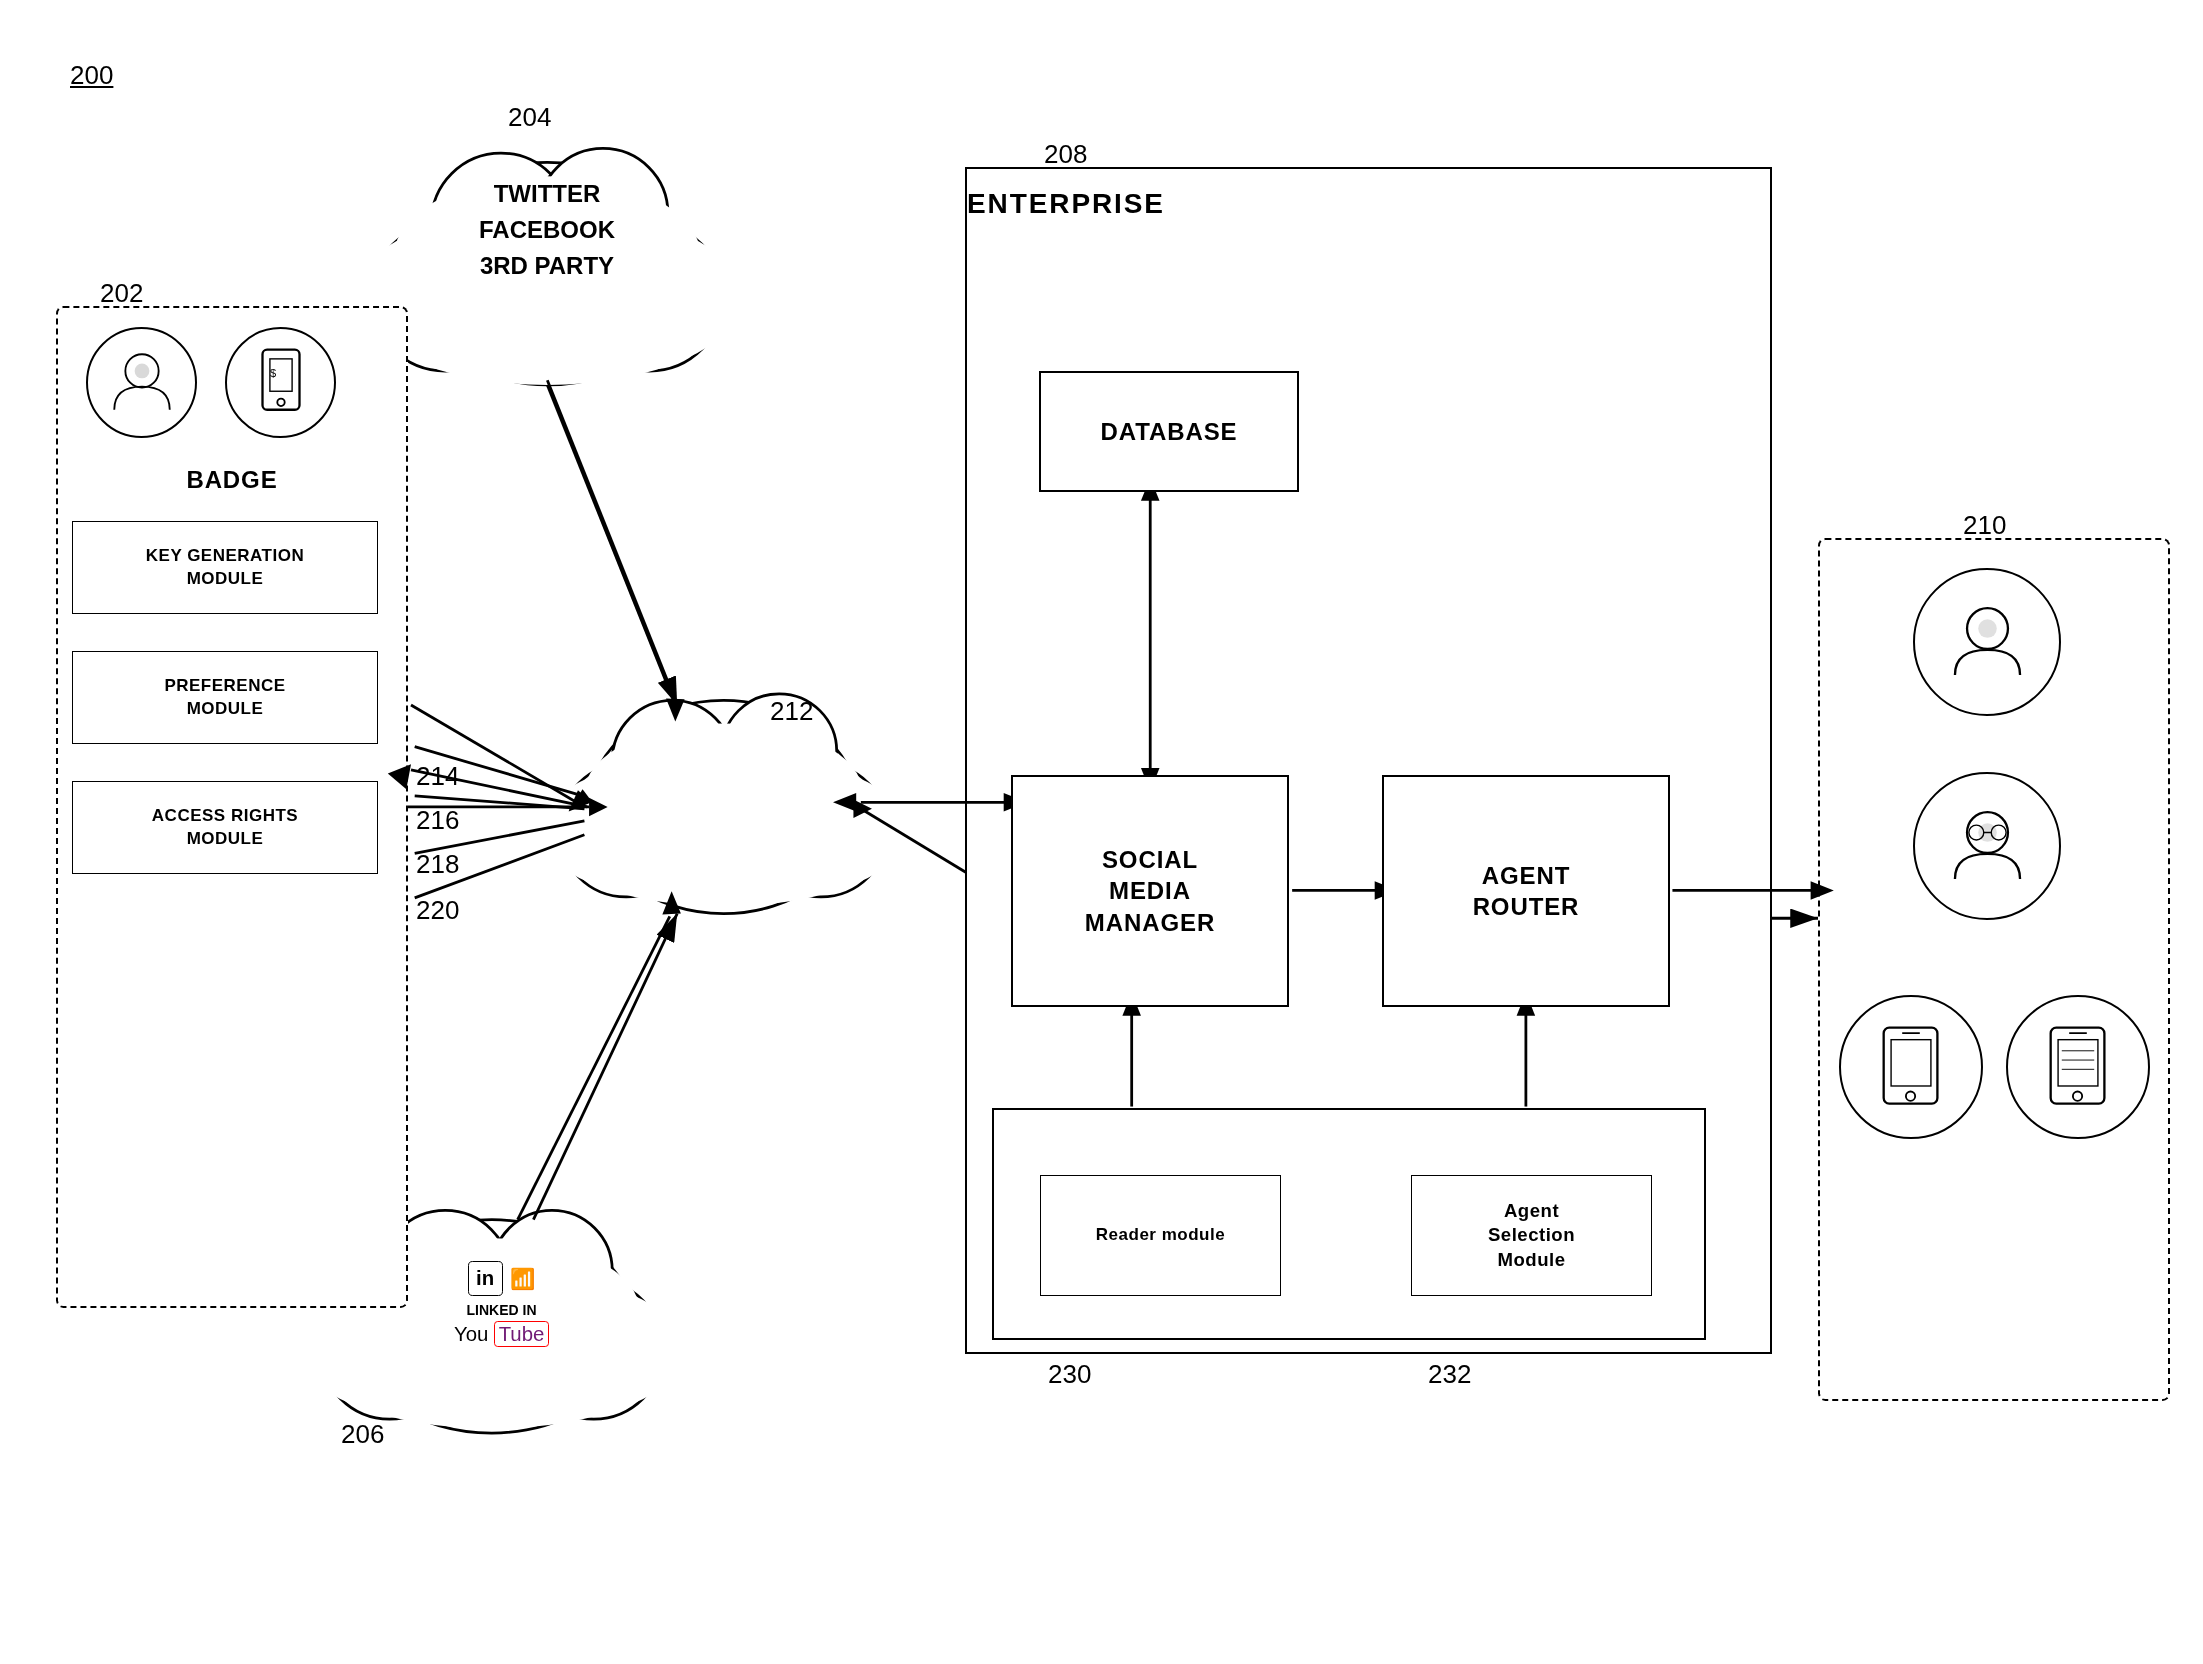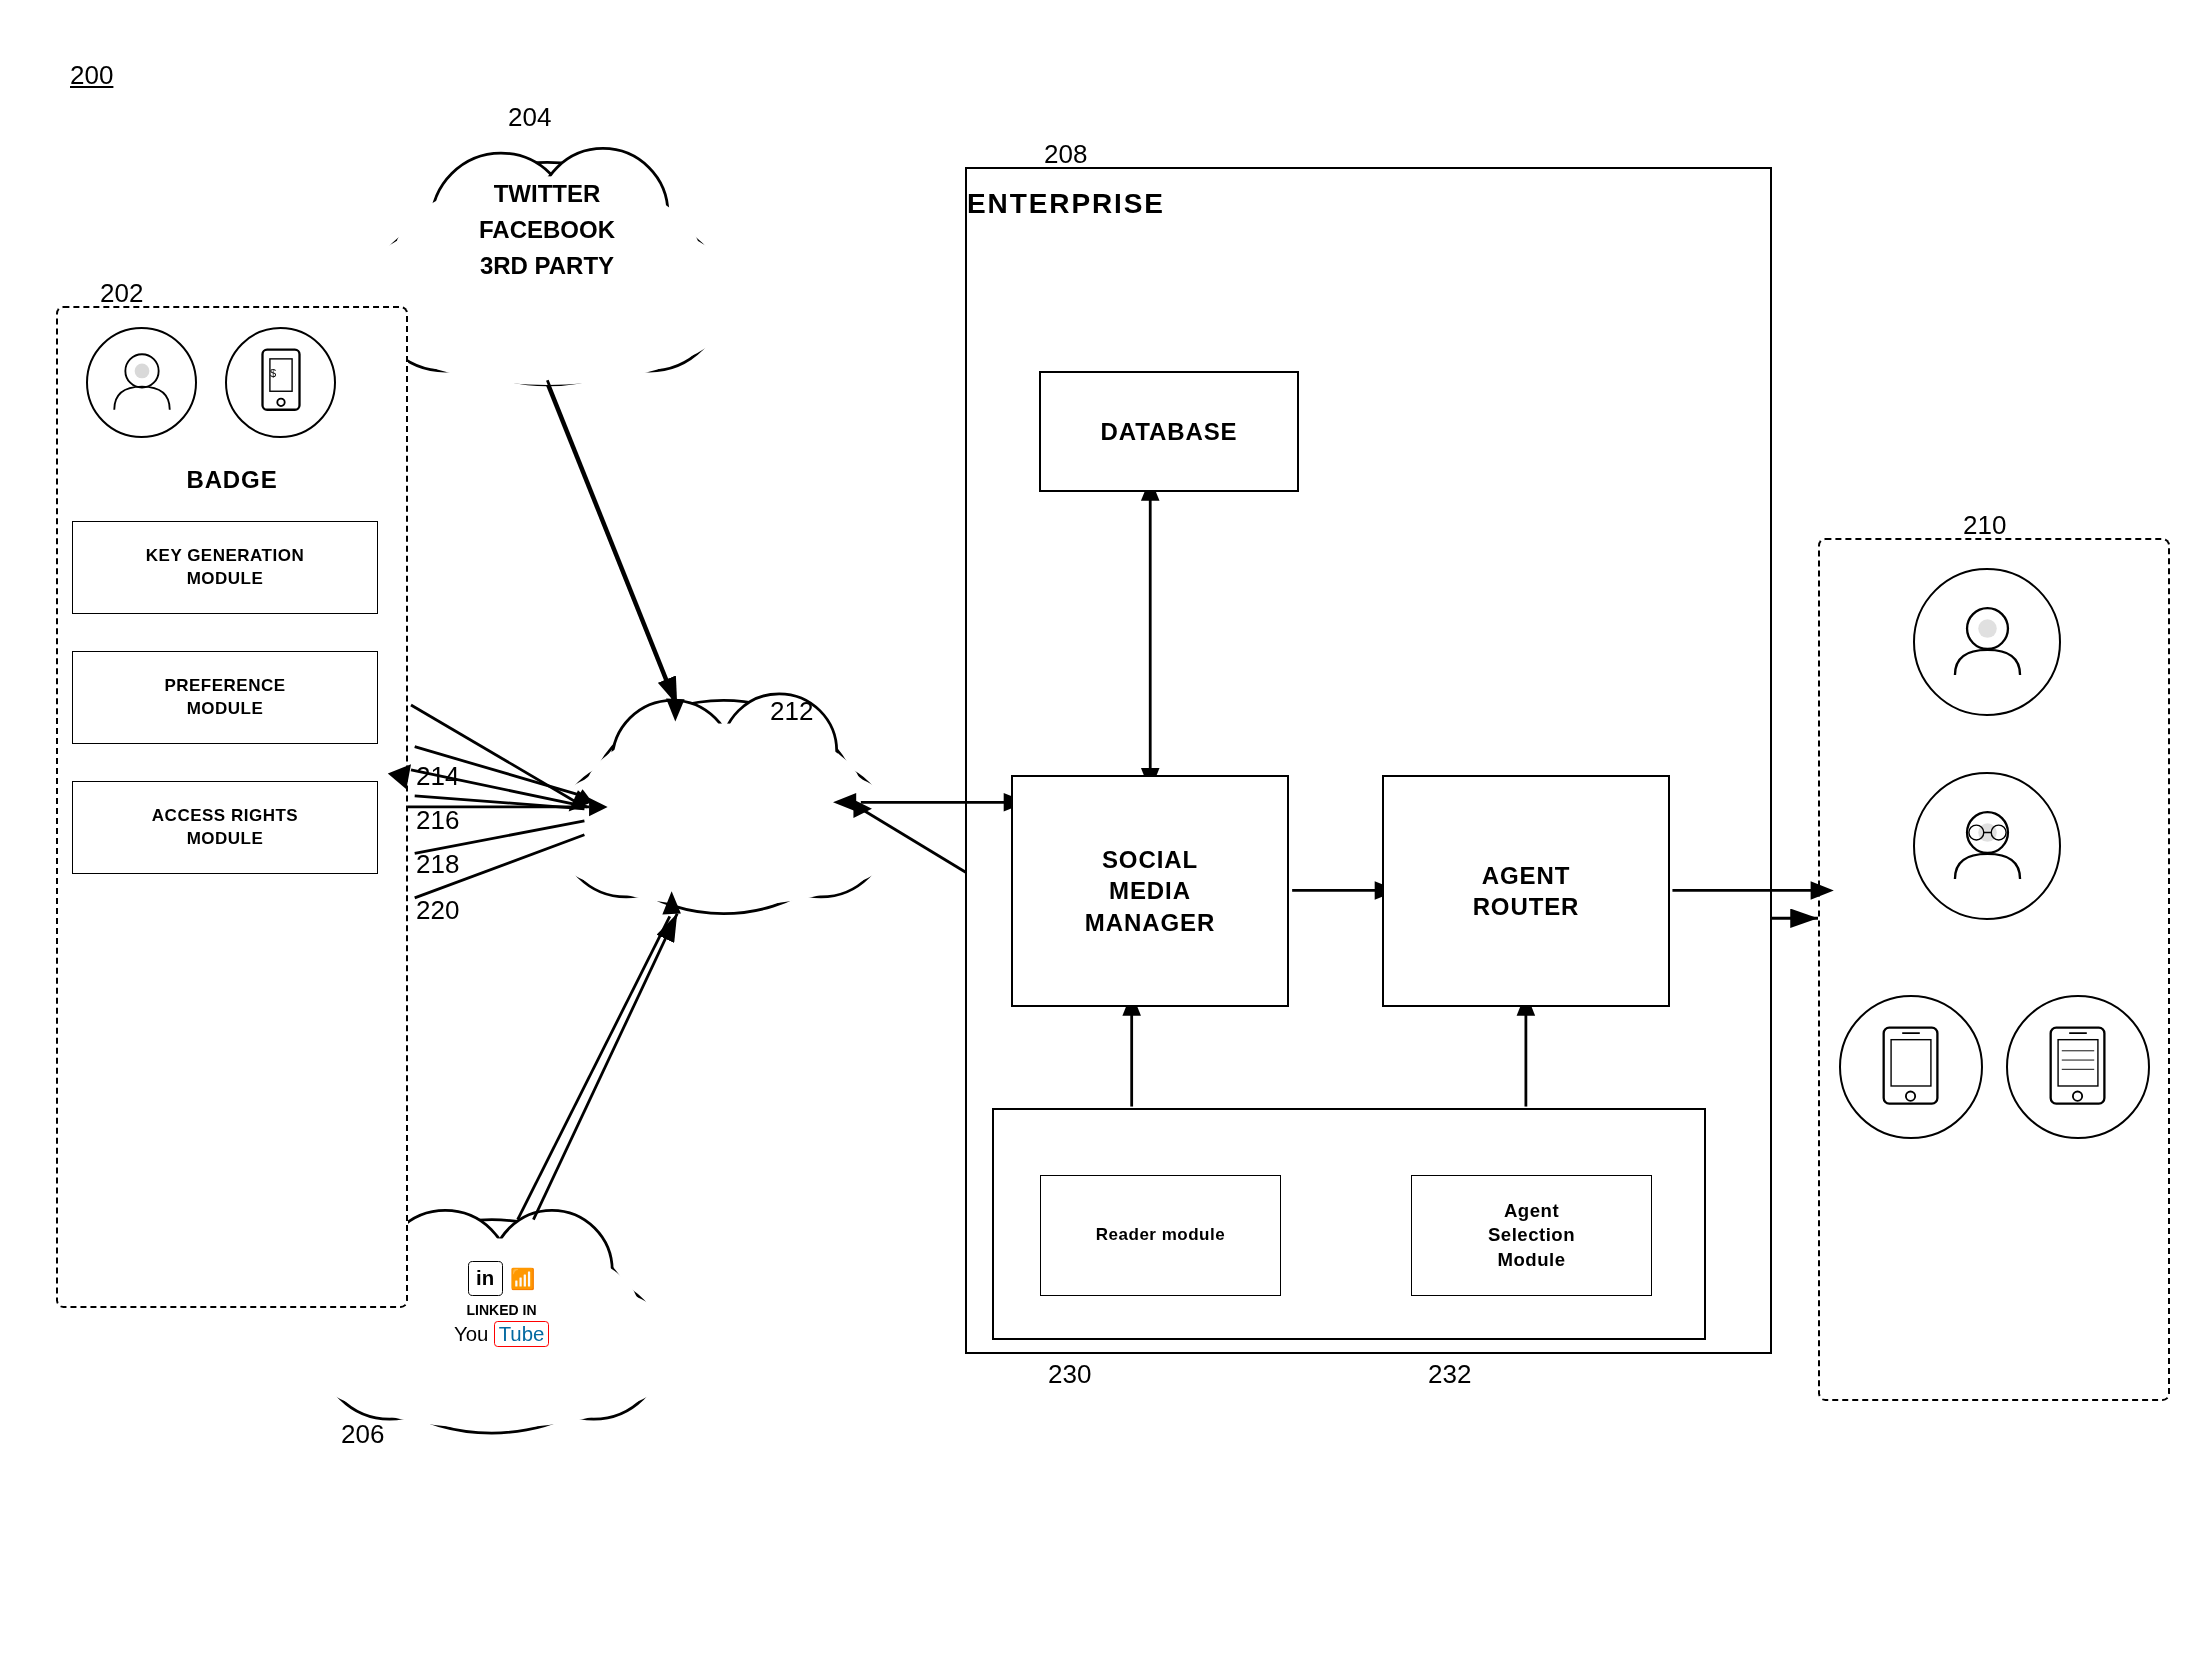--- a/index.html
+++ b/index.html
@@ -184,21 +184,21 @@
 
   <div class="ref-label" style="left:341px; top:1419px;">206</div>
 
   <div style="position:absolute; left:390px; top:1261px; width:223px; text-align:center; z-index:10; pointer-events:none;">
 
     <div style="margin-bottom:4.6px; display:flex; justify-content:center; gap:7.4px; align-items:center;">
       <div style="width:35px; height:35px; border:1.9px solid #000; border-radius:4.6px; display:flex; align-items:center; justify-content:center; font-size:20.4px; font-weight:bold;">in</div>
       <div style="font-size:20.4px;">📶</div>
     </div>
     <div style="font-size:14px; font-weight:bold; line-height:1.4;">LINKED IN</div>
-    <div style="font-size:20.4px; line-height:1.4;">You <span style="border:1.9px solid red; padding:0.9px 3.7px; border-radius:3.7px; color:#0369a1;">Tube</span></div>
+    <div style="font-size:20.4px; line-height:1.4;">You <span style="border:1.9px solid red; padding:0.9px 3.7px; border-radius:3.7px; color:#701a75;">Tube</span></div>
   </div>
 
   <div style="position:absolute; left:965px; top:167px; width:807px; height:1187px; border:2.8px solid #000; background:#fff; z-index:5;">
 
     <div style="text-align:left; padding-top:18.6px; font-size:28px; font-weight:bold; letter-spacing:1.9px;">ENTERPRISE</div>
   </div>
 
   <div class="ref-label" style="left:1044px; top:139px;">208</div>
 
   <div class="box" style="left:1039px; top:371px; width:260px; height:121px; z-index:10;">

